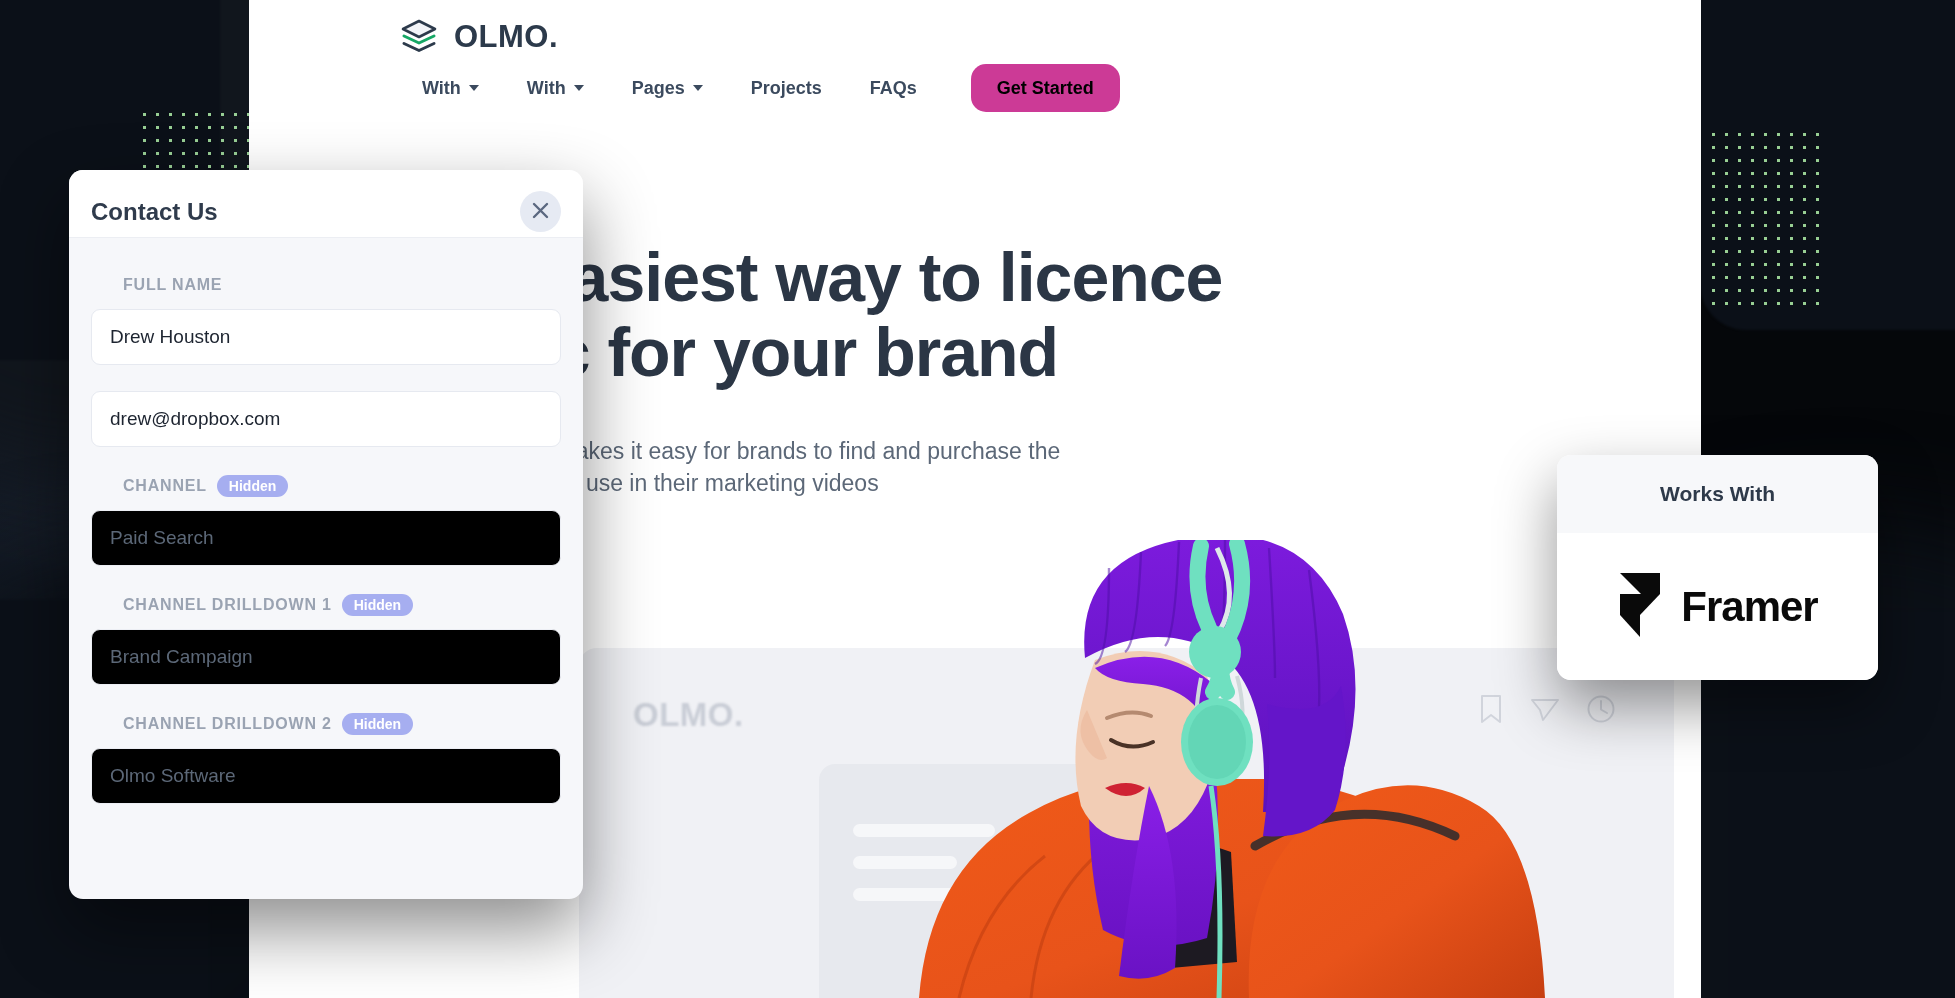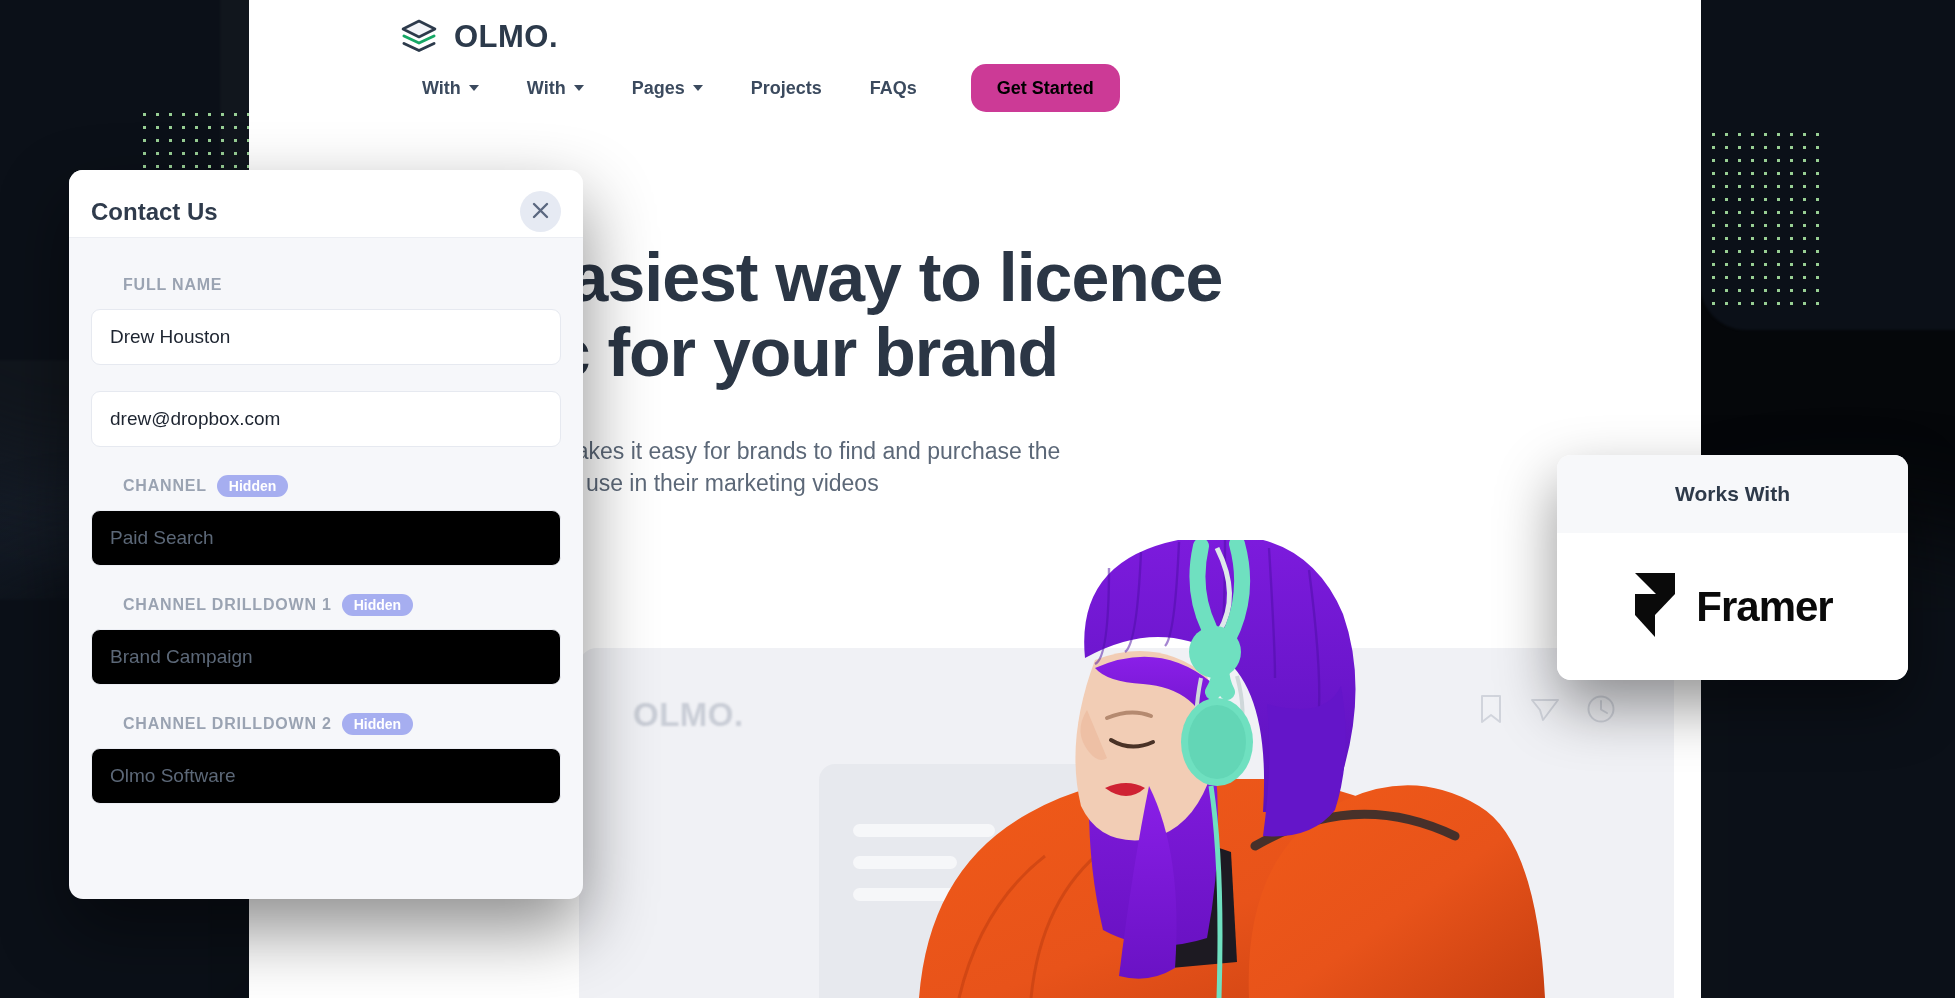--- a/index.html
+++ b/index.html
@@ -207,21 +207,21 @@
     height: 458px;
     overflow: hidden;
   }
   .photo-svg { position: absolute; left: 0; top: 0; }
 
   
   .works-card {
     position: absolute;
     left: 1557px;
     top: 455px;
-    width: 351px;
+    width: 321px;
     height: 225px;
     background: #ffffff;
     border-radius: 14px;
     box-shadow: 0 26px 60px rgba(0,0,0,.42);
     overflow: hidden;
   }
   .works-head {
     height: 78px;
     background: #f7f8fa;
     display: flex;

